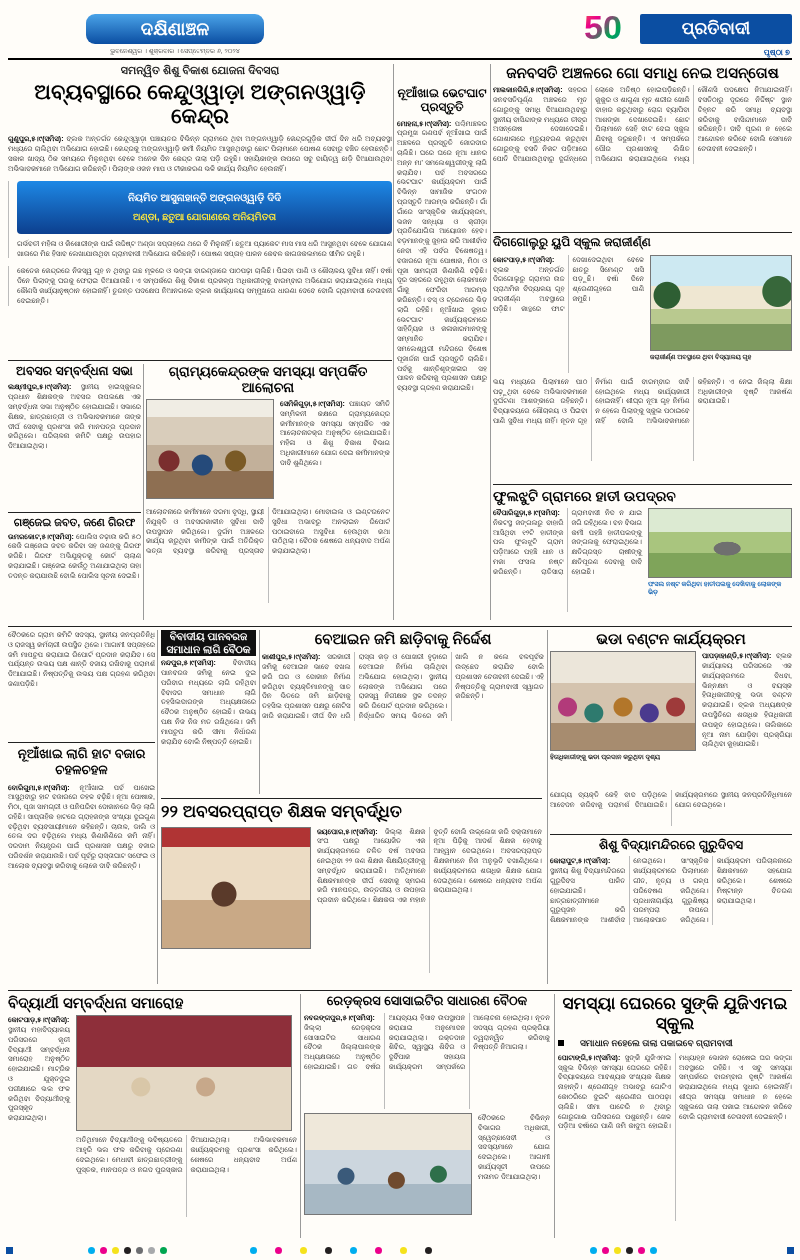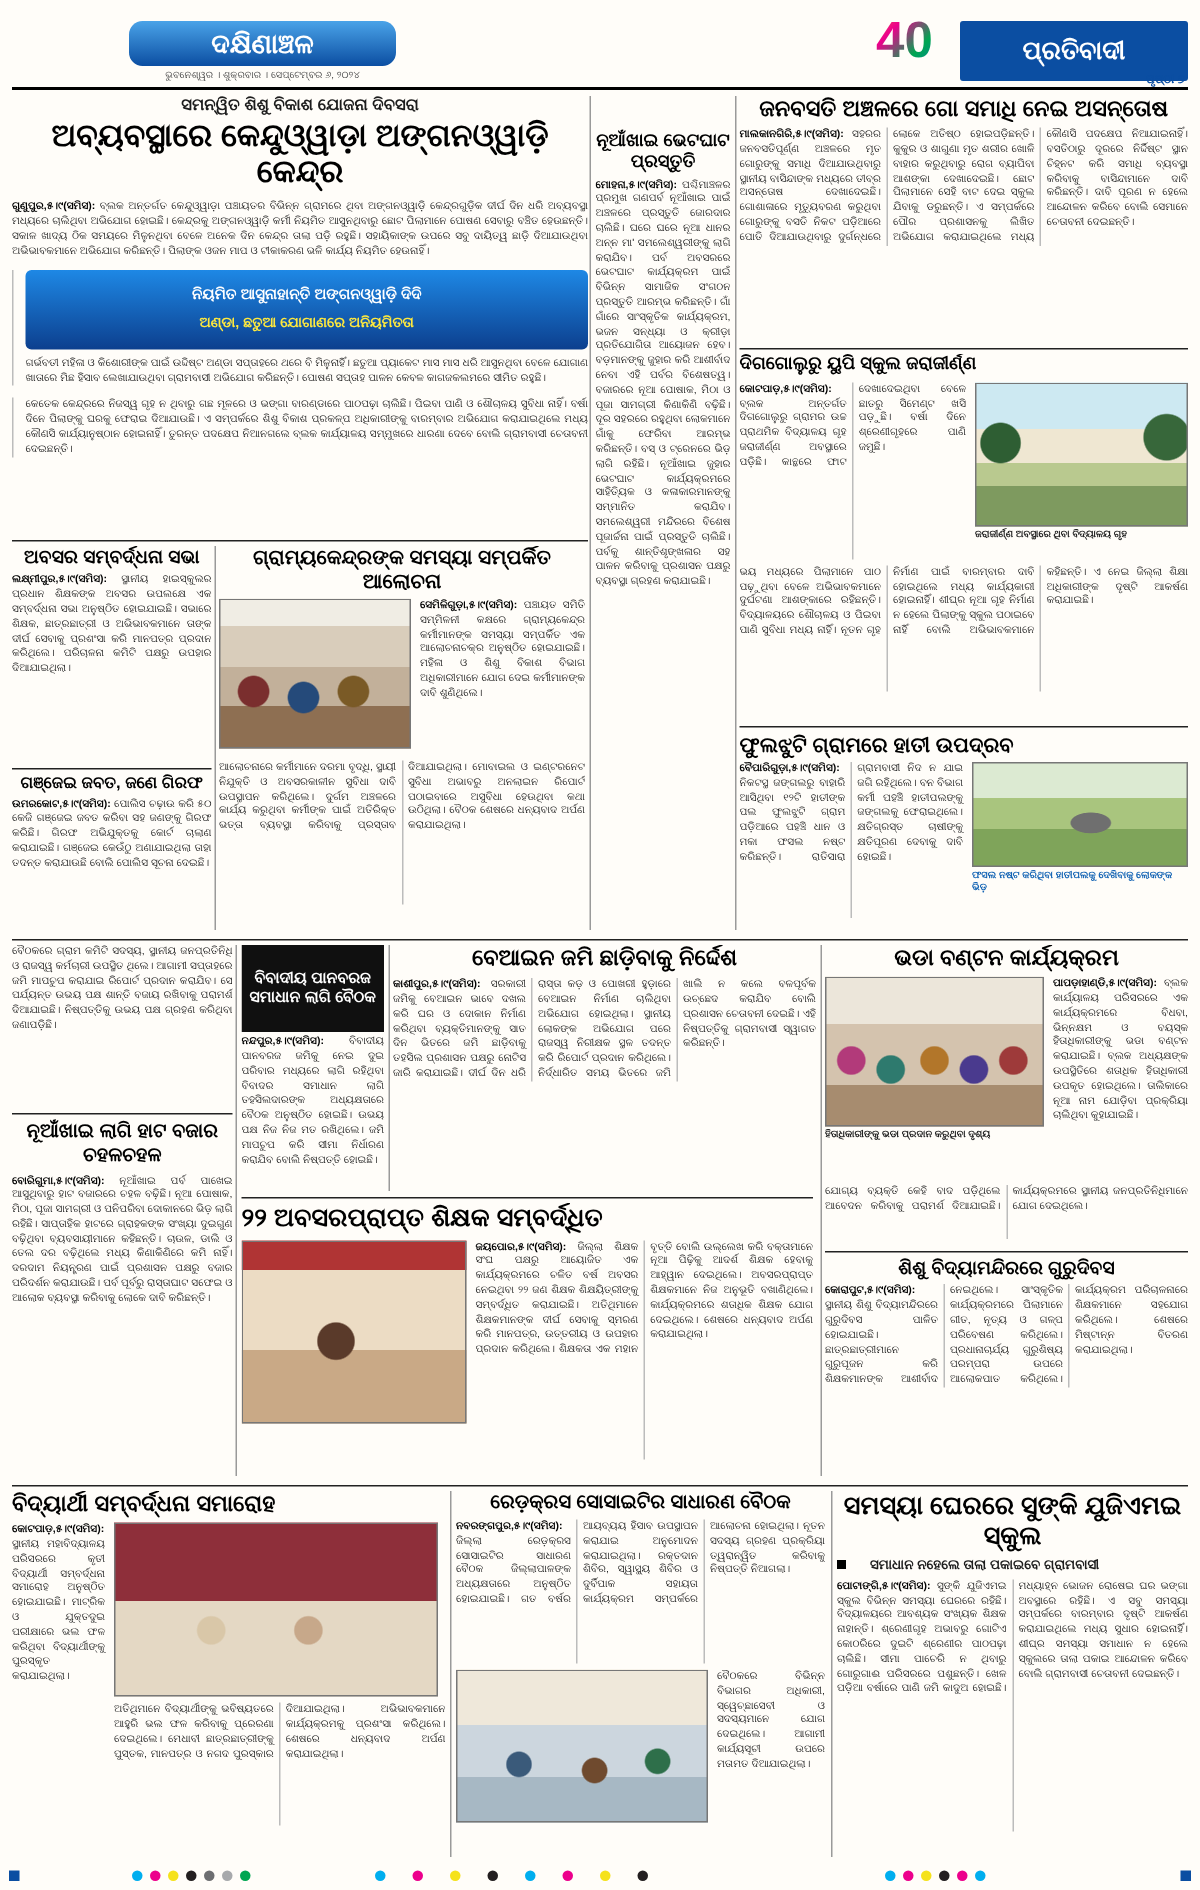--- a/index.html
+++ b/index.html
@@ -7,21 +7,21 @@
   .page{position:relative;width:800px;height:1260px;margin:0 auto;background:#fffdf9;color:#1c1c1c;overflow:hidden;}
 
   
   .badge{position:absolute;left:86px;top:14px;width:178px;height:30px;border-radius:9px;
     background:linear-gradient(180deg,#4aa3e8,#0b4ea2);color:#fff;font-size:18px;font-weight:bold;
     display:flex;align-items:center;justify-content:center;}
   .dateline{position:absolute;left:86px;top:47px;width:178px;text-align:center;font-size:6.5px;color:#444;}
   .logo50{position:absolute;right:168px;top:6px;width:58px;height:42px;display:flex;align-items:center;justify-content:center;
     font-size:34px;font-weight:bold;background:linear-gradient(135deg,#f7941d,#ec008c 35%,#00a651 65%,#0072bc);
     -webkit-background-clip:text;background-clip:text;color:transparent;}
-  .brand{position:absolute;right:8px;top:14px;width:152px;height:40px;background:#0b4ea2;color:#fff;
+  .brand{position:absolute;right:8px;top:14px;width:152px;height:30px;background:#0b4ea2;color:#fff;
     font-size:17px;font-weight:bold;display:flex;align-items:center;justify-content:center;border-radius:2px;}
   .pageno{position:absolute;right:10px;top:48px;font-size:8px;font-weight:bold;color:#0b4ea2;}
 
   
   .hsep{position:absolute;height:0;border-top:1px solid #222;}
   .hsep.bold{border-top:2px solid #000;}
   .vsep{position:absolute;width:0;border-left:1px solid #9a9a9a;}
 
   
   .art{position:absolute;overflow:hidden;}
@@ -33,21 +33,21 @@
   .cols-2{column-count:2;column-gap:8px;column-rule:1px solid #bcbcbc;}
   .cols-3{column-count:3;column-gap:8px;column-rule:1px solid #bcbcbc;}
   .lead-cols{display:flex;gap:8px;flex-direction:column;}
   .lead-col{flex:1;}
   .lead-col + .lead-col{border-left:1px solid #bcbcbc;padding-left:8px;}
   .infobox{background:linear-gradient(180deg,#1e88e5,#0c3f8e);border-radius:4px;text-align:center;
     padding:10px 5px;margin-bottom:5px;}
   .infobox .l1{color:#fff;font-size:10px;font-weight:bold;line-height:1.3;}
   .infobox .l2{color:#ffe93d;font-size:9.5px;font-weight:bold;line-height:1.3;margin-top:7px;}
   .reverse-head{background:#101010;color:#fff;font-size:10.5px;font-weight:bold;text-align:center;
-    padding:16px 3px;line-height:1.25;margin-bottom:2px;}
+    padding:0 3px;line-height:1.25;margin-bottom:2px;}
   .row{display:flex;gap:6px;}
   .pwrap{flex:none;}
   .photo{box-shadow:inset 0 0 0 1px #777;}
   .cap{font-size:6.5px;font-weight:bold;color:#222;padding-top:2px;line-height:1.25;}
   .cap.blue{color:#1464b4;}
   .deck{display:flex;align-items:center;gap:16px;font-size:9px;font-weight:bold;margin:3px 0 4px;}
   .deck .sq{width:6px;height:6px;background:#000;flex:none;}
 
   
   #lead{left:8px;top:64px;width:384px;height:294px;}
@@ -125,21 +125,21 @@
   .d{width:7px;height:7px;border-radius:50%;display:inline-block;}
   .edgesq{position:absolute;width:7px;height:7px;background:#0b4ea2;top:1px;}
 </style>
 </head>
 <body>
 
 <div class="page">
 
   <div class="badge">ଦକ୍ଷିଣାଞ୍ଚଳ</div>
   <div class="dateline">ଭୁବନେଶ୍ୱର । ଶୁକ୍ରବାର । ସେପ୍ଟେମ୍ବର ୬, ୨୦୨୪</div>
-  <div class="logo50">40</div>
+  <div class="logo50">50</div>
   <div class="brand">ପ୍ରତିବାଦୀ</div>
   <div class="pageno">ପୃଷ୍ଠା ୭</div>
   <div class="hsep bold" style="left:8px;top:58px;width:784px;"></div>
 
   <div class="art" id="lead">
     <div class="kicker">ସମନ୍ୱିତ ଶିଶୁ ବିକାଶ ଯୋଜନା ଦିବସରା</div>
     <h2 class="lead-head">ଅବ୍ୟବସ୍ଥାରେ କେନ୍ଦୁଓ୍ୱାଡ଼ା ଅଙ୍ଗନଓ୍ୱାଡ଼ି କେନ୍ଦ୍ର</h2>
     <div class="lead-cols">
       <div class="lead-col">
         <p class="body-text"><span class="byline">ଗୁଣୁପୁର,୫।୯(ସମିସ):</span> <span>ବ୍ଲକ ଅନ୍ତର୍ଗତ କେନ୍ଦୁଓ୍ୱାଡ଼ା ପଞ୍ଚାୟତର ବିଭିନ୍ନ ଗ୍ରାମରେ ଥିବା ଅଙ୍ଗନଓ୍ୱାଡ଼ି କେନ୍ଦ୍ରଗୁଡ଼ିକ ଦୀର୍ଘ ଦିନ ଧରି ଅବ୍ୟବସ୍ଥା ମଧ୍ୟରେ ଚାଲିଥିବା ଅଭିଯୋଗ ହୋଇଛି। କେନ୍ଦ୍ରକୁ ଅଙ୍ଗନଓ୍ୱାଡ଼ି କର୍ମୀ ନିୟମିତ ଆସୁନଥିବାରୁ ଛୋଟ ପିଲାମାନେ ପୋଷଣ ସେବାରୁ ବଞ୍ଚିତ ହେଉଛନ୍ତି। ସକାଳ ଖାଦ୍ୟ ଠିକ ସମୟରେ ମିଳୁନଥିବା ବେଳେ ଅନେକ ଦିନ କେନ୍ଦ୍ର ତାଲା ପଡ଼ି ରହୁଛି। ସହାୟିକାଙ୍କ ଉପରେ ସବୁ ଦାୟିତ୍ୱ ଛାଡ଼ି ଦିଆଯାଉଥିବା ଅଭିଭାବକମାନେ ଅଭିଯୋଗ କରିଛନ୍ତି। ପିଲାଙ୍କ ଓଜନ ମାପ ଓ ଟୀକାକରଣ ଭଳି କାର୍ଯ୍ୟ ନିୟମିତ ହେଉନାହିଁ।</span></p>

